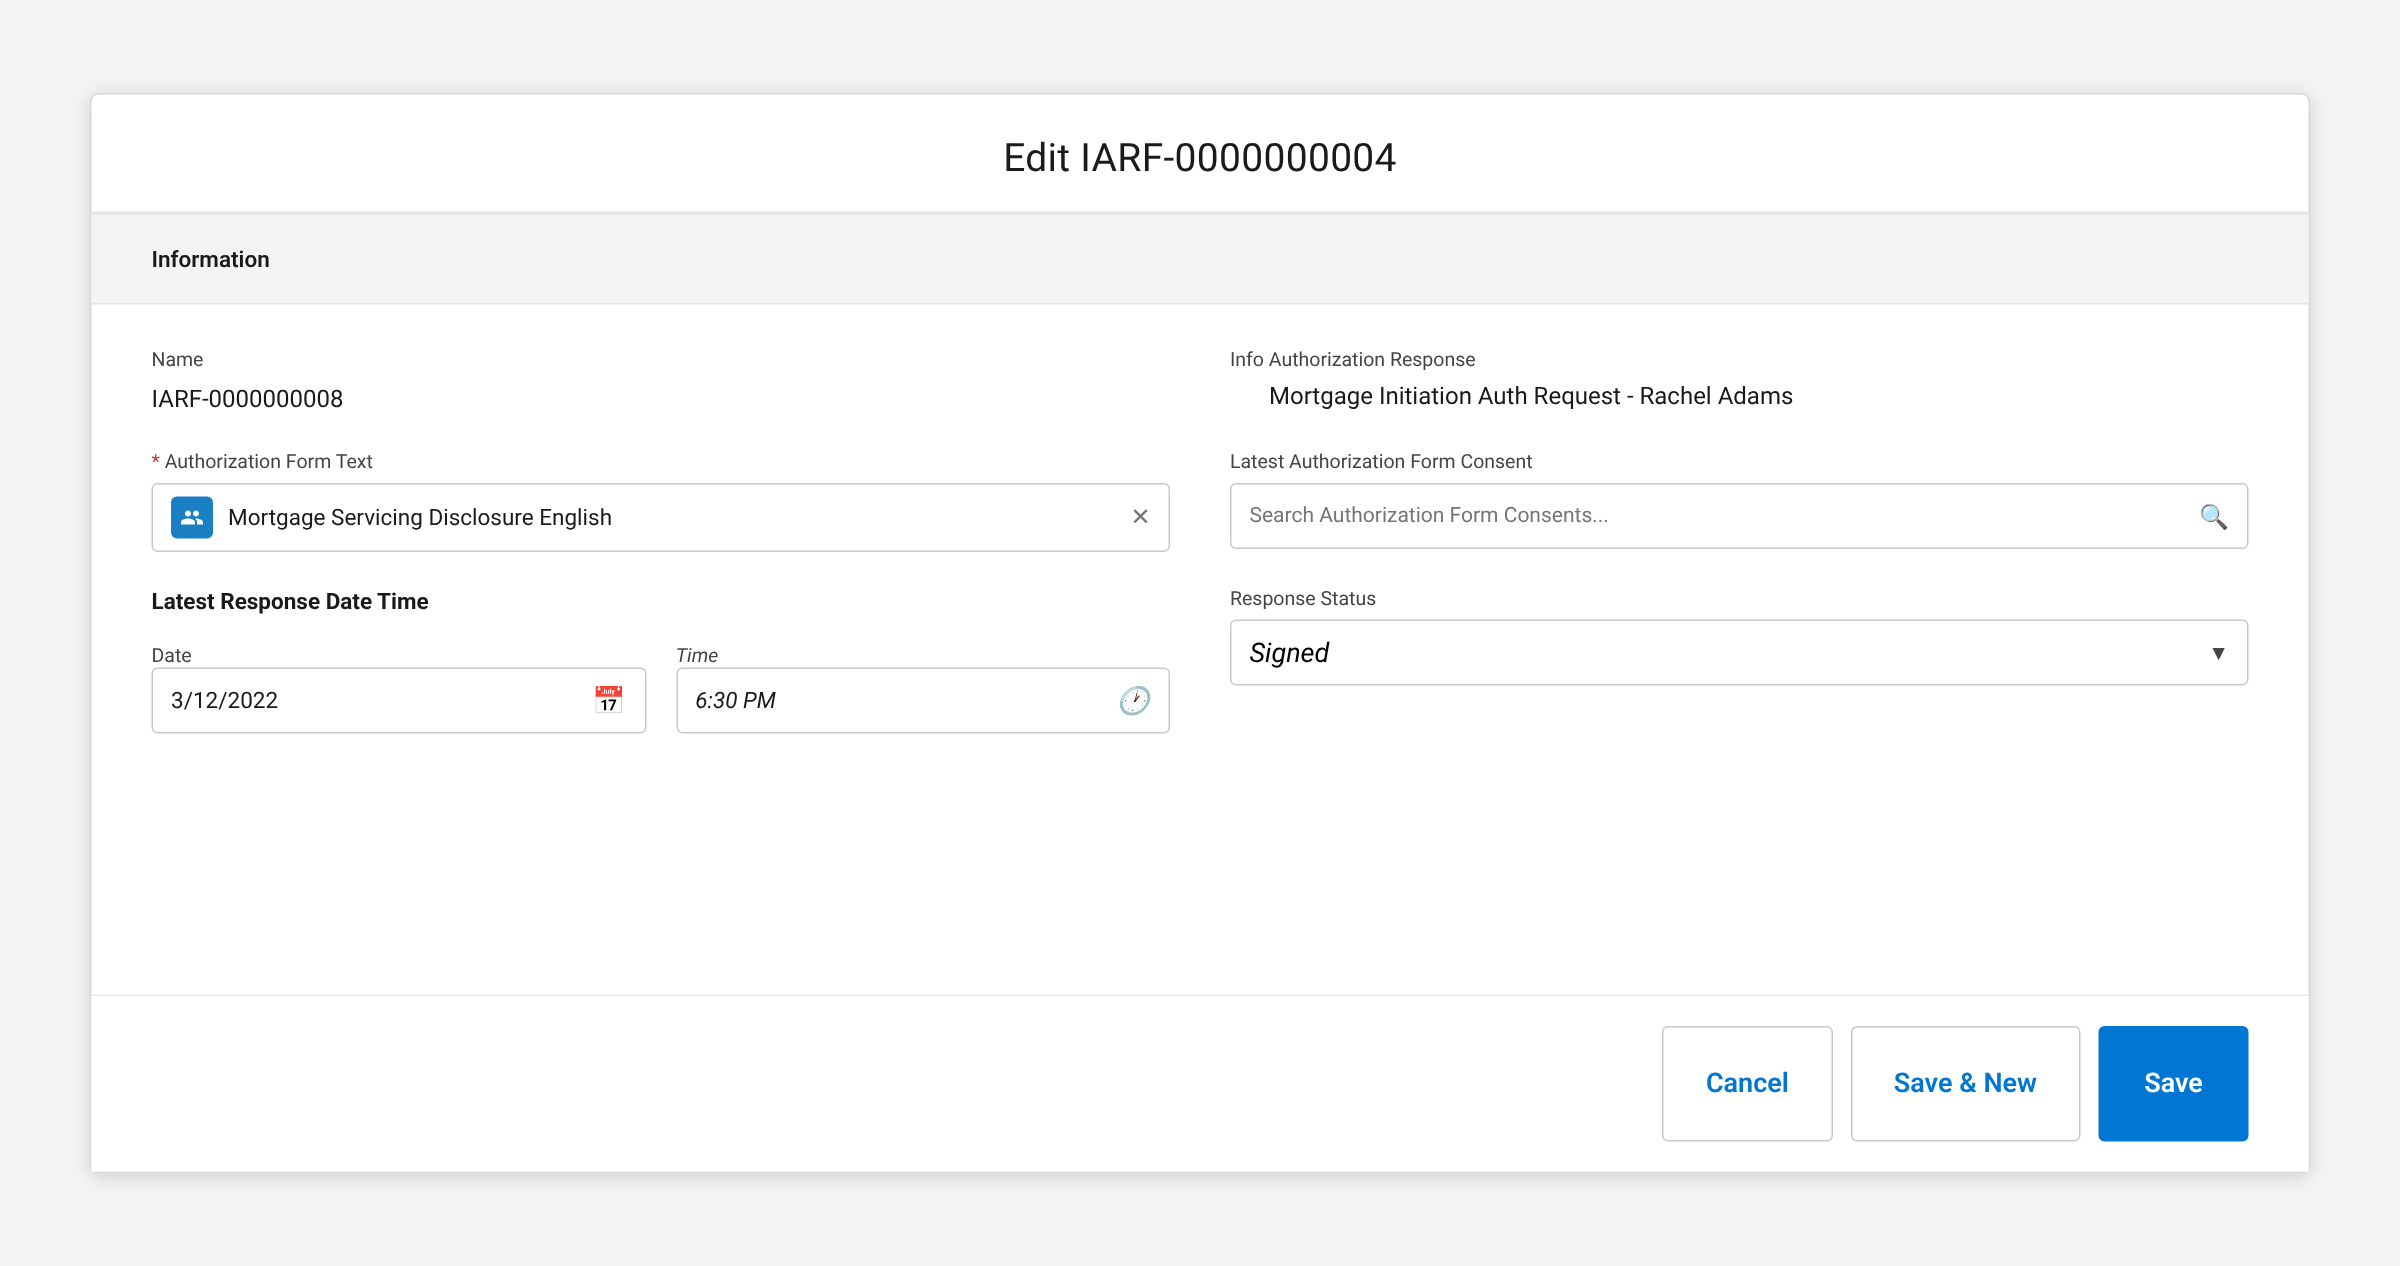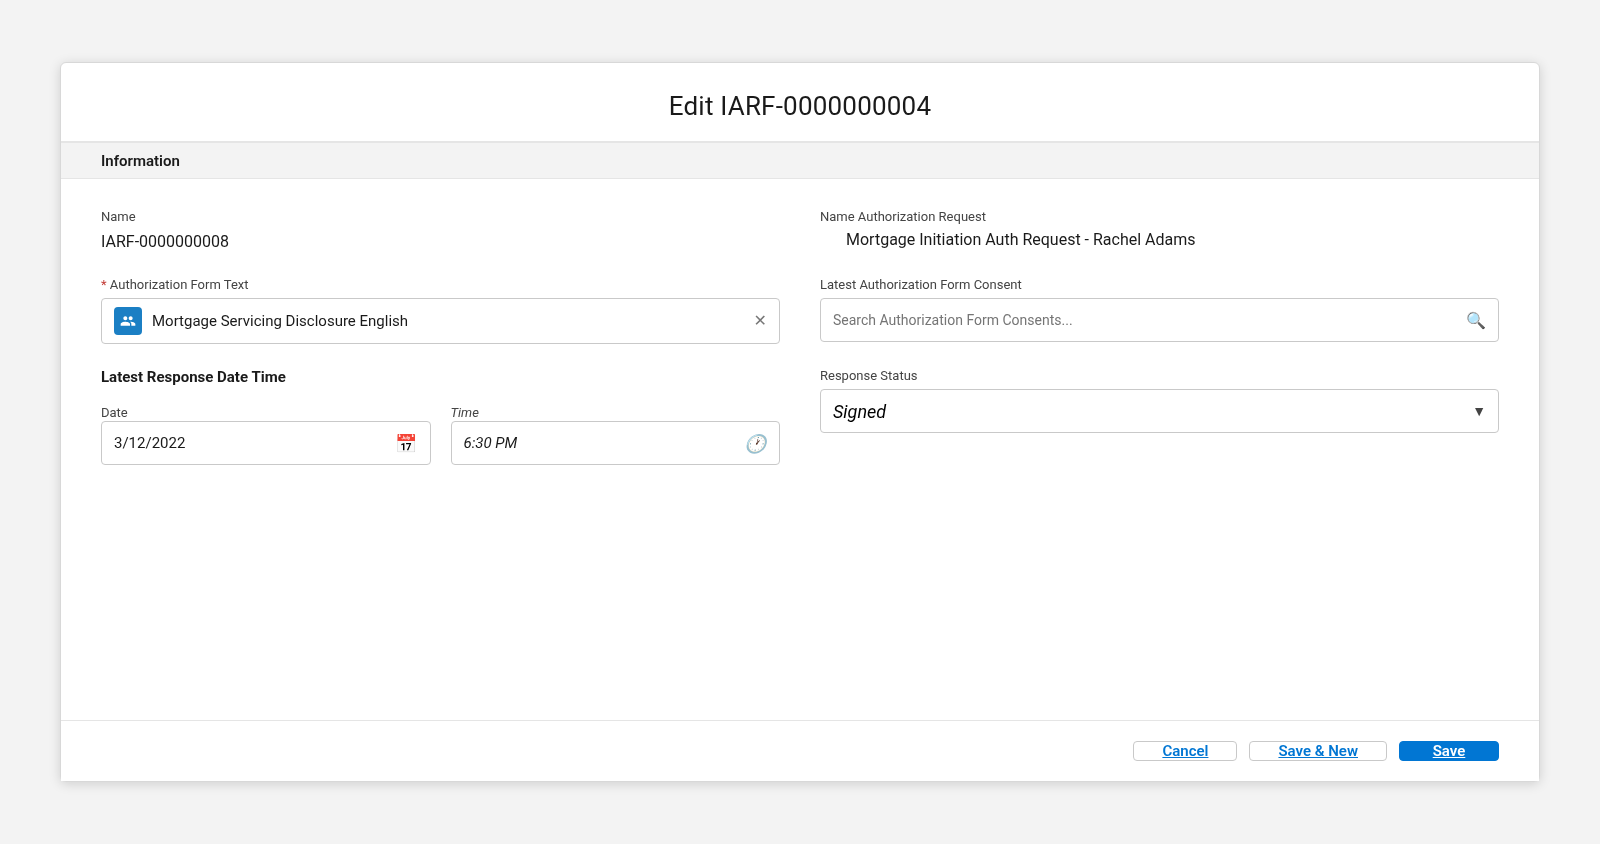--- a/index.html
+++ b/index.html
@@ -39,21 +39,21 @@
 
     .modal-title {
       font-size: 26px;
       font-weight: 400;
       color: #1a1a1a;
       letter-spacing: 0.2px;
     }
 
     .section-header {
       background: #f3f3f3;
-      padding: 8px 40px;
+      padding: 20px 40px;
       border-bottom: 1px solid #e5e5e5;
       border-top: 1px solid #e5e5e5;
     }
 
     .section-title {
       font-size: 15px;
       font-weight: 600;
       color: #1a1a1a;
     }
 
@@ -228,28 +228,27 @@
     .modal-footer {
       border-top: 1px solid #e5e5e5;
       padding: 20px 40px;
       display: flex;
       justify-content: flex-end;
       gap: 12px;
       background: #fff;
     }
 
     .btn {
-      padding: 0 28px;
-      border-radius: 4px;
-      font-size: 15px;
+      padding: 27px 28px;
+      border-radius: 4px;
+      font-size: 18px;
       font-weight: 600;
       cursor: pointer;
       border: 1px solid transparent;
       min-width: 100px;
-      text-decoration: underline;
     }
 
     .btn-cancel {
       background: #fff;
       border-color: #c9c9c9;
       color: #0176d3;
     }
 
     .btn-save-new {
       background: #fff;
@@ -290,21 +289,21 @@
   </div>
 
   <div class="form-body">
 
     <div class="form-row">
       <div class="form-field">
         <span class="field-label">Name</span>
         <span class="field-value">IARF-0000000008</span>
       </div>
       <div class="form-field right-col-content">
-        <span class="field-label">Name Authorization Request</span>
+        <span class="field-label">Info Authorization Response</span>
         <span class="large-field-value">Mortgage Initiation Auth Request - Rachel Adams</span>
       </div>
     </div>
 
     <div class="form-row">
       <div class="form-field">
         <span class="field-label required">Authorization Form Text</span>
         <div class="lookup-input">
           <div class="lookup-icon">
             <svg viewBox="0 0 24 24" xmlns="http://www.w3.org/2000/svg">

